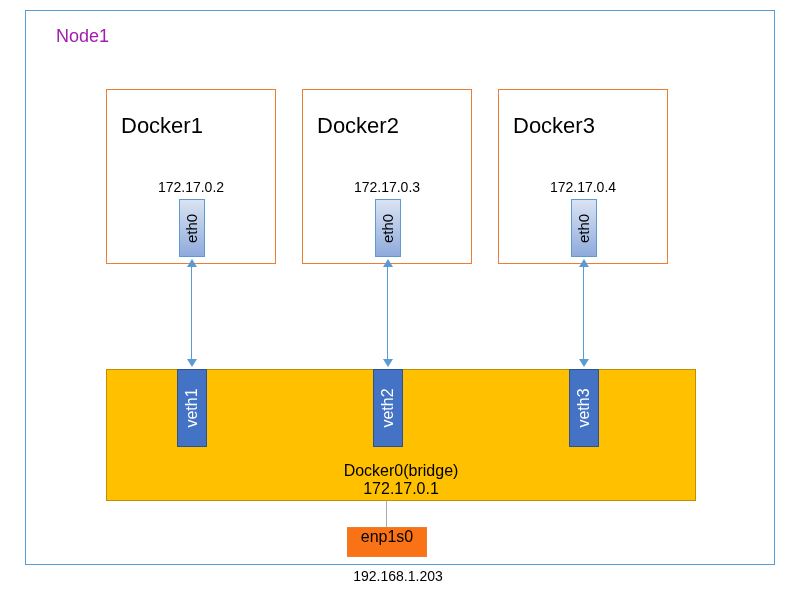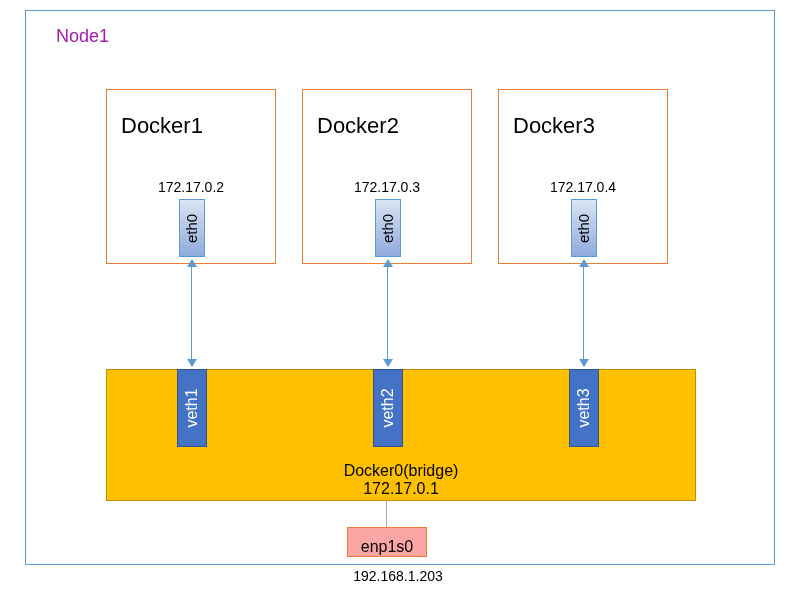--- a/index.html
+++ b/index.html
@@ -91,25 +91,25 @@
     .bridge-title {
       position: absolute;
       font-size: 16px;
       color: #000;
       text-align: center;
       width: 100%;
     }
     .enp-box {
       position: absolute;
       border: 1px solid #ed7d31;
-      background: #fca5a5;
+      background: #f97316;
       font-size: 16px;
       color: #000;
       display: flex;
-      align-items: flex-end;
+      align-items: flex-start;
       justify-content: center;
     }
     .arrow-line {
       position: absolute;
       background: #5b9bd5;
     }
     .arrow-head-up {
       position: absolute;
       width: 0;
       height: 0;

